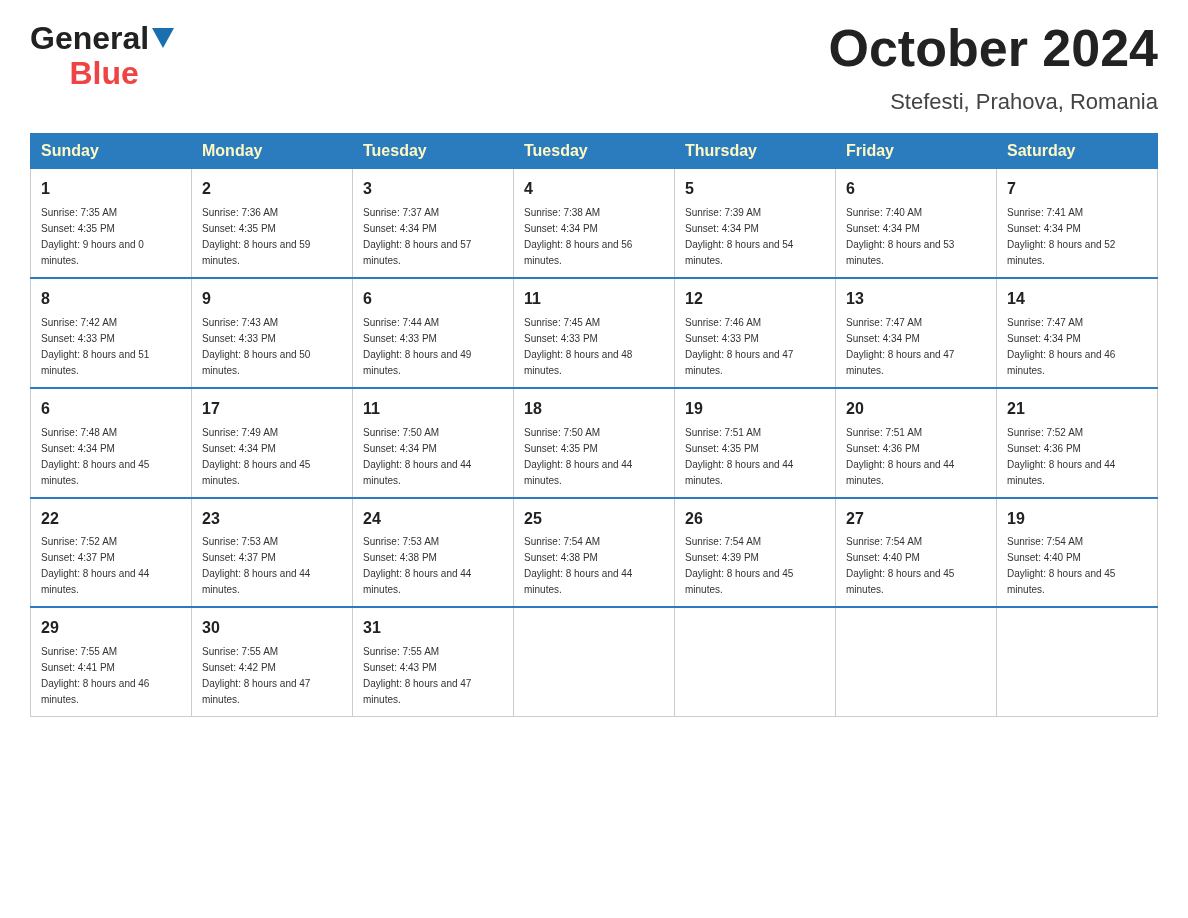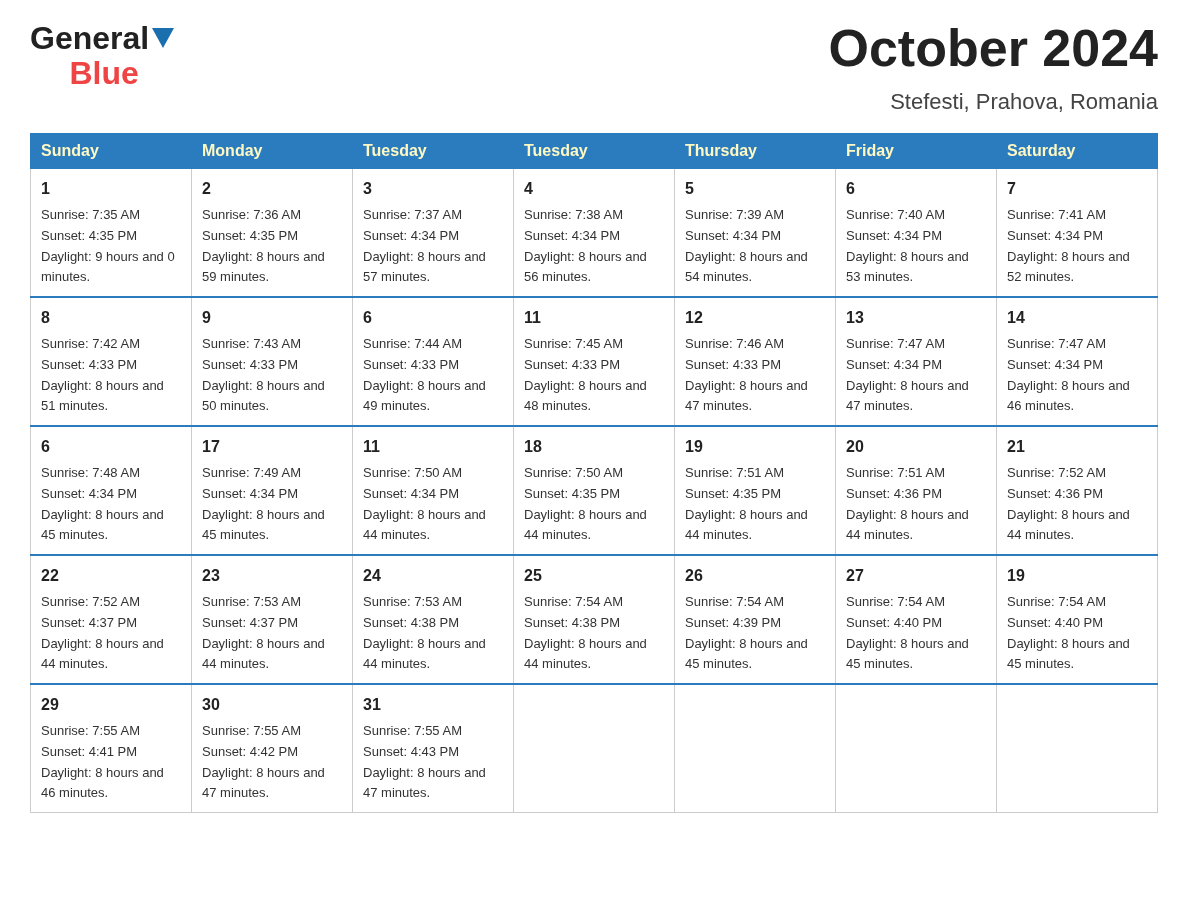--- a/index.html
+++ b/index.html
@@ -64,21 +64,21 @@
     }
     .day-number {
       font-size: 16px;
       font-weight: bold;
       color: #222;
       display: block;
       margin-bottom: 3px;
     }
     .day-info {
       color: #333;
-      font-size: 13px;
+      font-size: 10px;
       line-height: 1.6;
     }
   </style>
 </head>
 <body>
 
 <div class="header">
   <div class="logo">
     <div style="display:flex;align-items:center;">
       <span style="font-size:32px;font-weight:bold;color:#222;">General</span>

